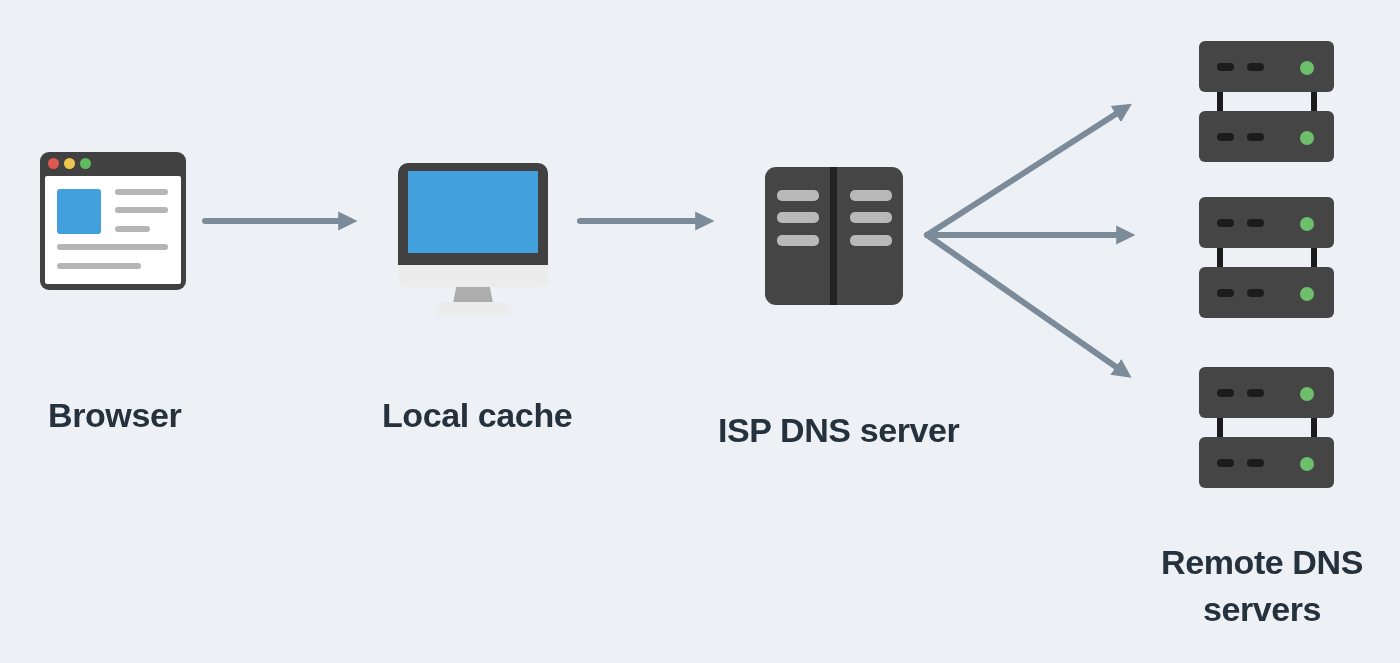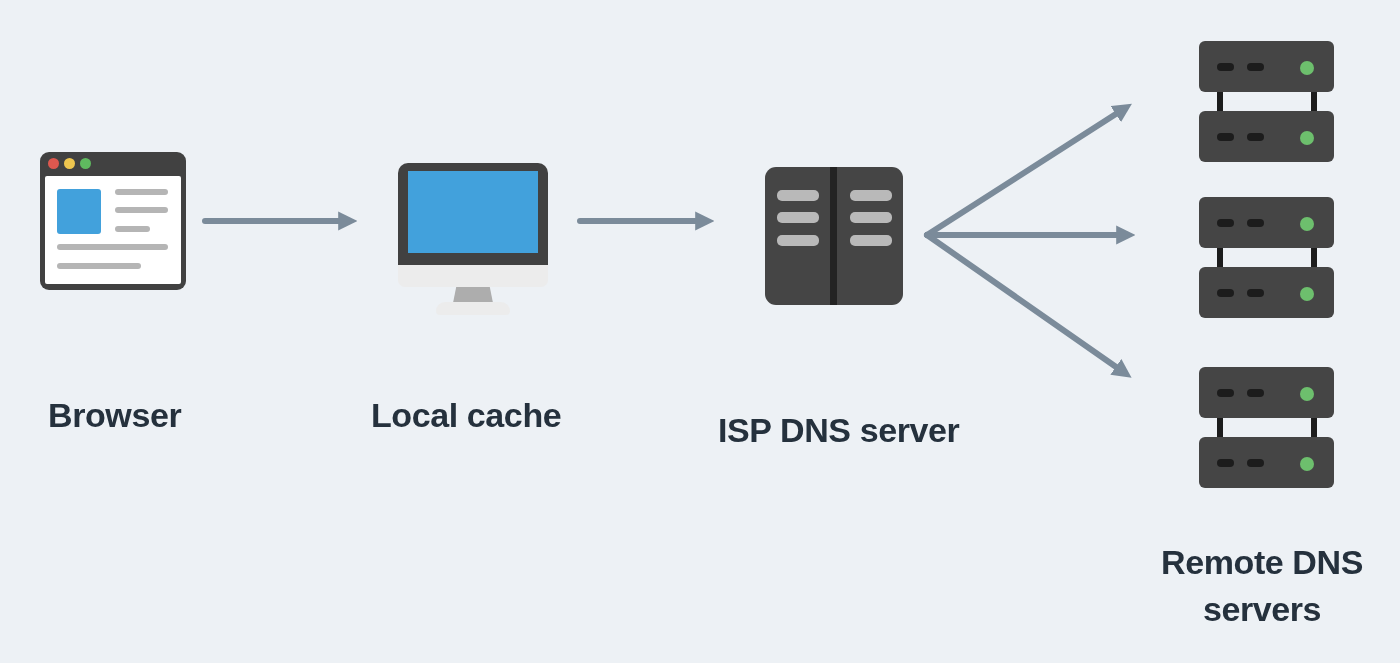--- a/index.html
+++ b/index.html
@@ -80,21 +80,21 @@
   .rack3{left:1199px;top:367px;}
 
   
   .node-label{
     position:absolute;
     color:var(--text,#25313d);
     font-size:34px;font-weight:600;letter-spacing:-0.4px;
     line-height:42px;white-space:nowrap;
   }
   .label-browser{left:48px;top:394px;}
-  .label-cache{left:371px;top:394px;}
+  .label-cache{left:382px;top:394px;}
   .label-isp{left:718px;top:409px;}
   .label-remote{left:1122px;top:539px;width:280px;text-align:center;
     white-space:normal;line-height:47px;}
 </style>
 </head>
 <body>
 
 <div class="canvas">
 
   <svg class="arrows">

